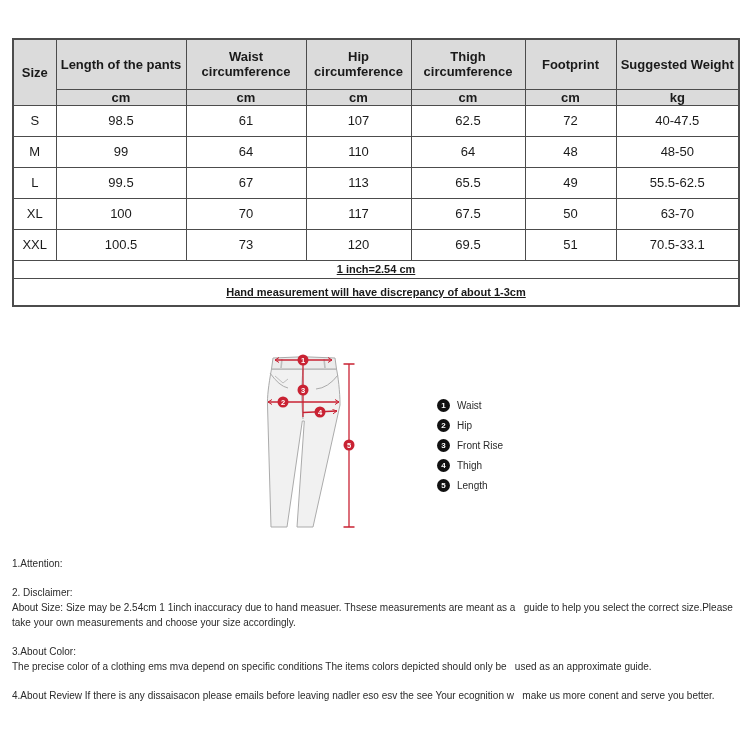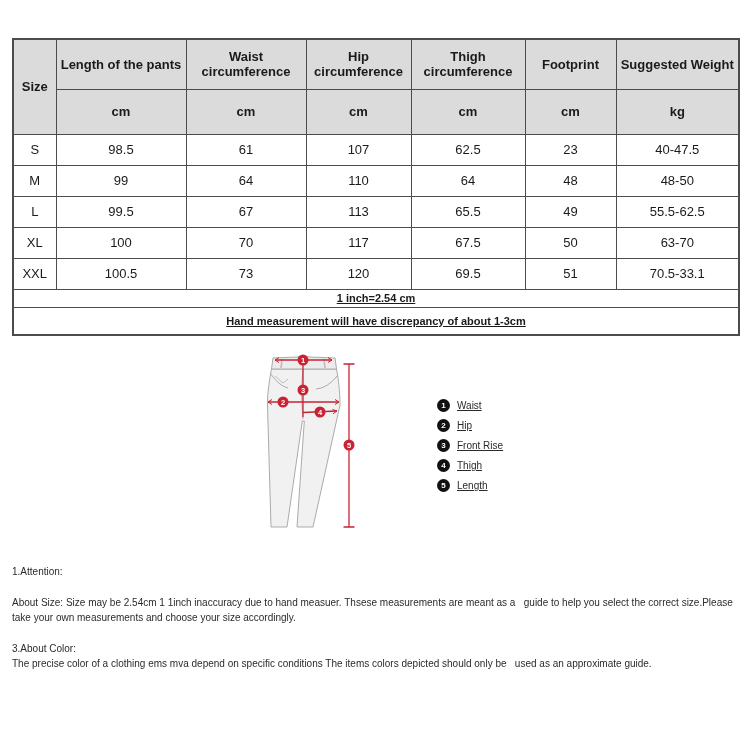--- a/index.html
+++ b/index.html
@@ -13,45 +13,45 @@
     border:2px solid #4c4c4c;
   }
   table.size-table th,table.size-table td{
     border:1px solid #4c4c4c;text-align:center;vertical-align:middle;
     padding:0 2px;overflow:hidden;
   }
   table.size-table thead th{
     background:#dbdbdb;font-weight:bold;font-size:13px;line-height:15px;color:#1a1a1a;
   }
   tr.hdr-row{height:50px;}
-  tr.unit-row{height:45px;}
+  tr.unit-row{height:16px;}
   tr.unit-row th{font-size:12px;}
   tbody tr.data-row{height:31px;}
   tbody td{font-size:13px;font-weight:normal;background:#ffffff;color:#1a1a1a;}
   tfoot td{font-weight:bold;background:#ffffff;color:#1a1a1a;text-decoration:underline;}
   tr.inch-row{height:18px;}
   tr.inch-row td{font-size:11px;}
   tr.hand-row{height:28px;}
   tr.hand-row td{font-size:11px;}
 
   
   .diagram{position:absolute;left:0;top:340px;width:750px;height:205px;}
   .pants-svg{position:absolute;left:250px;top:5px;}
   .legend{position:absolute;left:437px;top:59px;display:flex;flex-direction:column;gap:7px;}
   .legend-item{display:flex;align-items:center;gap:7px;height:13px;}
   .legend-badge{
     width:13px;height:13px;border-radius:50%;background:#111111;color:#ffffff;
     font-size:8px;font-weight:bold;display:flex;align-items:center;justify-content:center;
     flex:0 0 13px;
   }
-  .legend-label{font-size:10px;color:#2a2a2a;line-height:13px;text-decoration:underline;}
+  .legend-label{font-size:10px;color:#2a2a2a;line-height:13px;}
 
   
   .notes{position:absolute;left:12px;top:548px;width:732px;font-size:10px;line-height:15px;color:#2b2b2b;}
-  .note{margin:16px 0 14px 0;}
+  .note{margin:8px 0 14px 0;}
   .note-heading{white-space:pre-wrap;}
   .note-body{white-space:pre-wrap;}
 </style>
 </head>
 <body>
 
 <div class="page">
 
   <table class="size-table">
     <colgroup>
@@ -82,21 +82,21 @@
         <th>kg</th>
       </tr>
     </thead>
     <tbody>
         <tr class="data-row">
           <td>S</td>
           <td>98.5</td>
           <td>61</td>
           <td>107</td>
           <td>62.5</td>
-          <td>23</td>
+          <td>72</td>
           <td>40-47.5</td>
         </tr>
         <tr class="data-row">
           <td>M</td>
           <td>99</td>
           <td>64</td>
           <td>110</td>
           <td>64</td>
           <td>48</td>
           <td>48-50</td>
@@ -210,21 +210,25 @@
         <span class="legend-label">Length</span>
       </div>
     </div>
   </div>
 
   <div class="notes">
     <div class="note">
       <div class="note-heading">1.Attention:</div>
     </div>
     <div class="note">
+      <div class="note-heading">2. Disclaimer:</div>
       <div class="note-body">About Size: Size may be 2.54cm 1 1inch inaccuracy due to hand measuer. Thsese measurements are meant as a   guide to help you select the correct size.Please take your own measurements and choose your size accordingly.</div>
     </div>
     <div class="note">
       <div class="note-heading">3.About Color:</div>
       <div class="note-body">The precise color of a clothing ems mva depend on specific conditions The items colors depicted should only be   used as an approximate guide.</div>
     </div>
+    <div class="note">
+      <div class="note-body">4.About Review If there is any dissaisacon please emails before leaving nadler eso esv the see Your ecognition w   make us more conent and serve you better.</div>
+    </div>
   </div>
 
 </div>
 
 </body></html>

